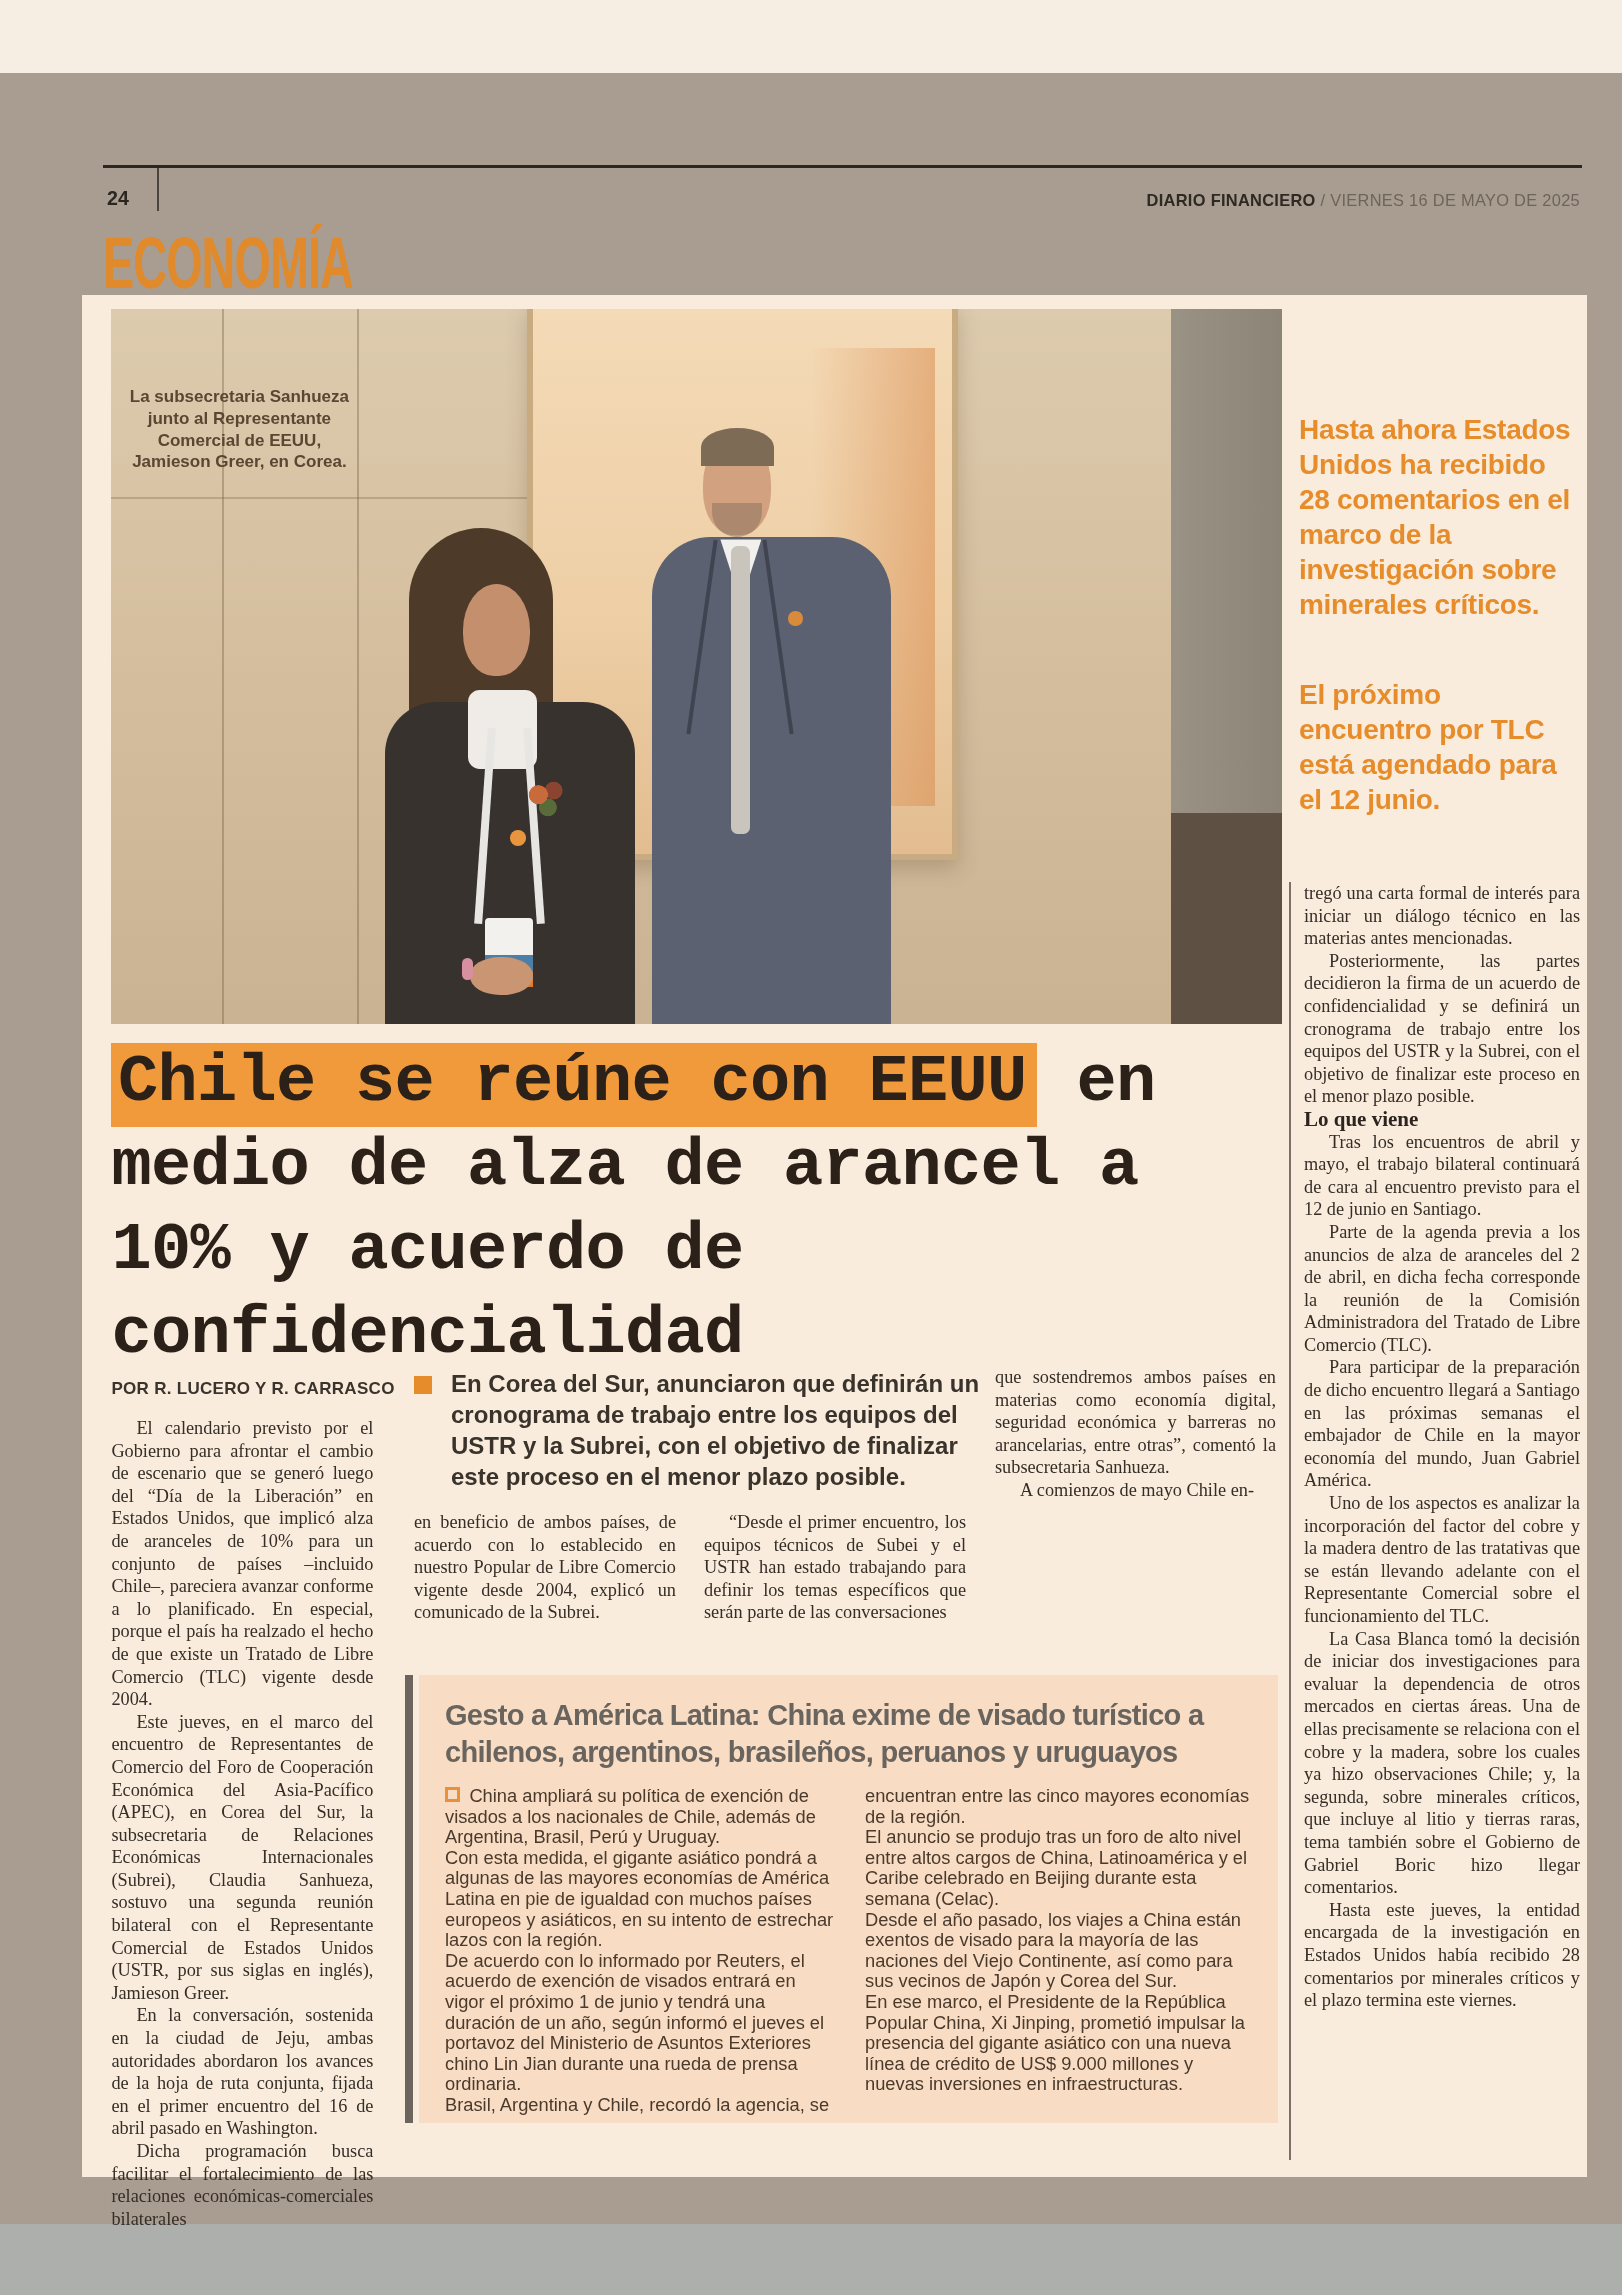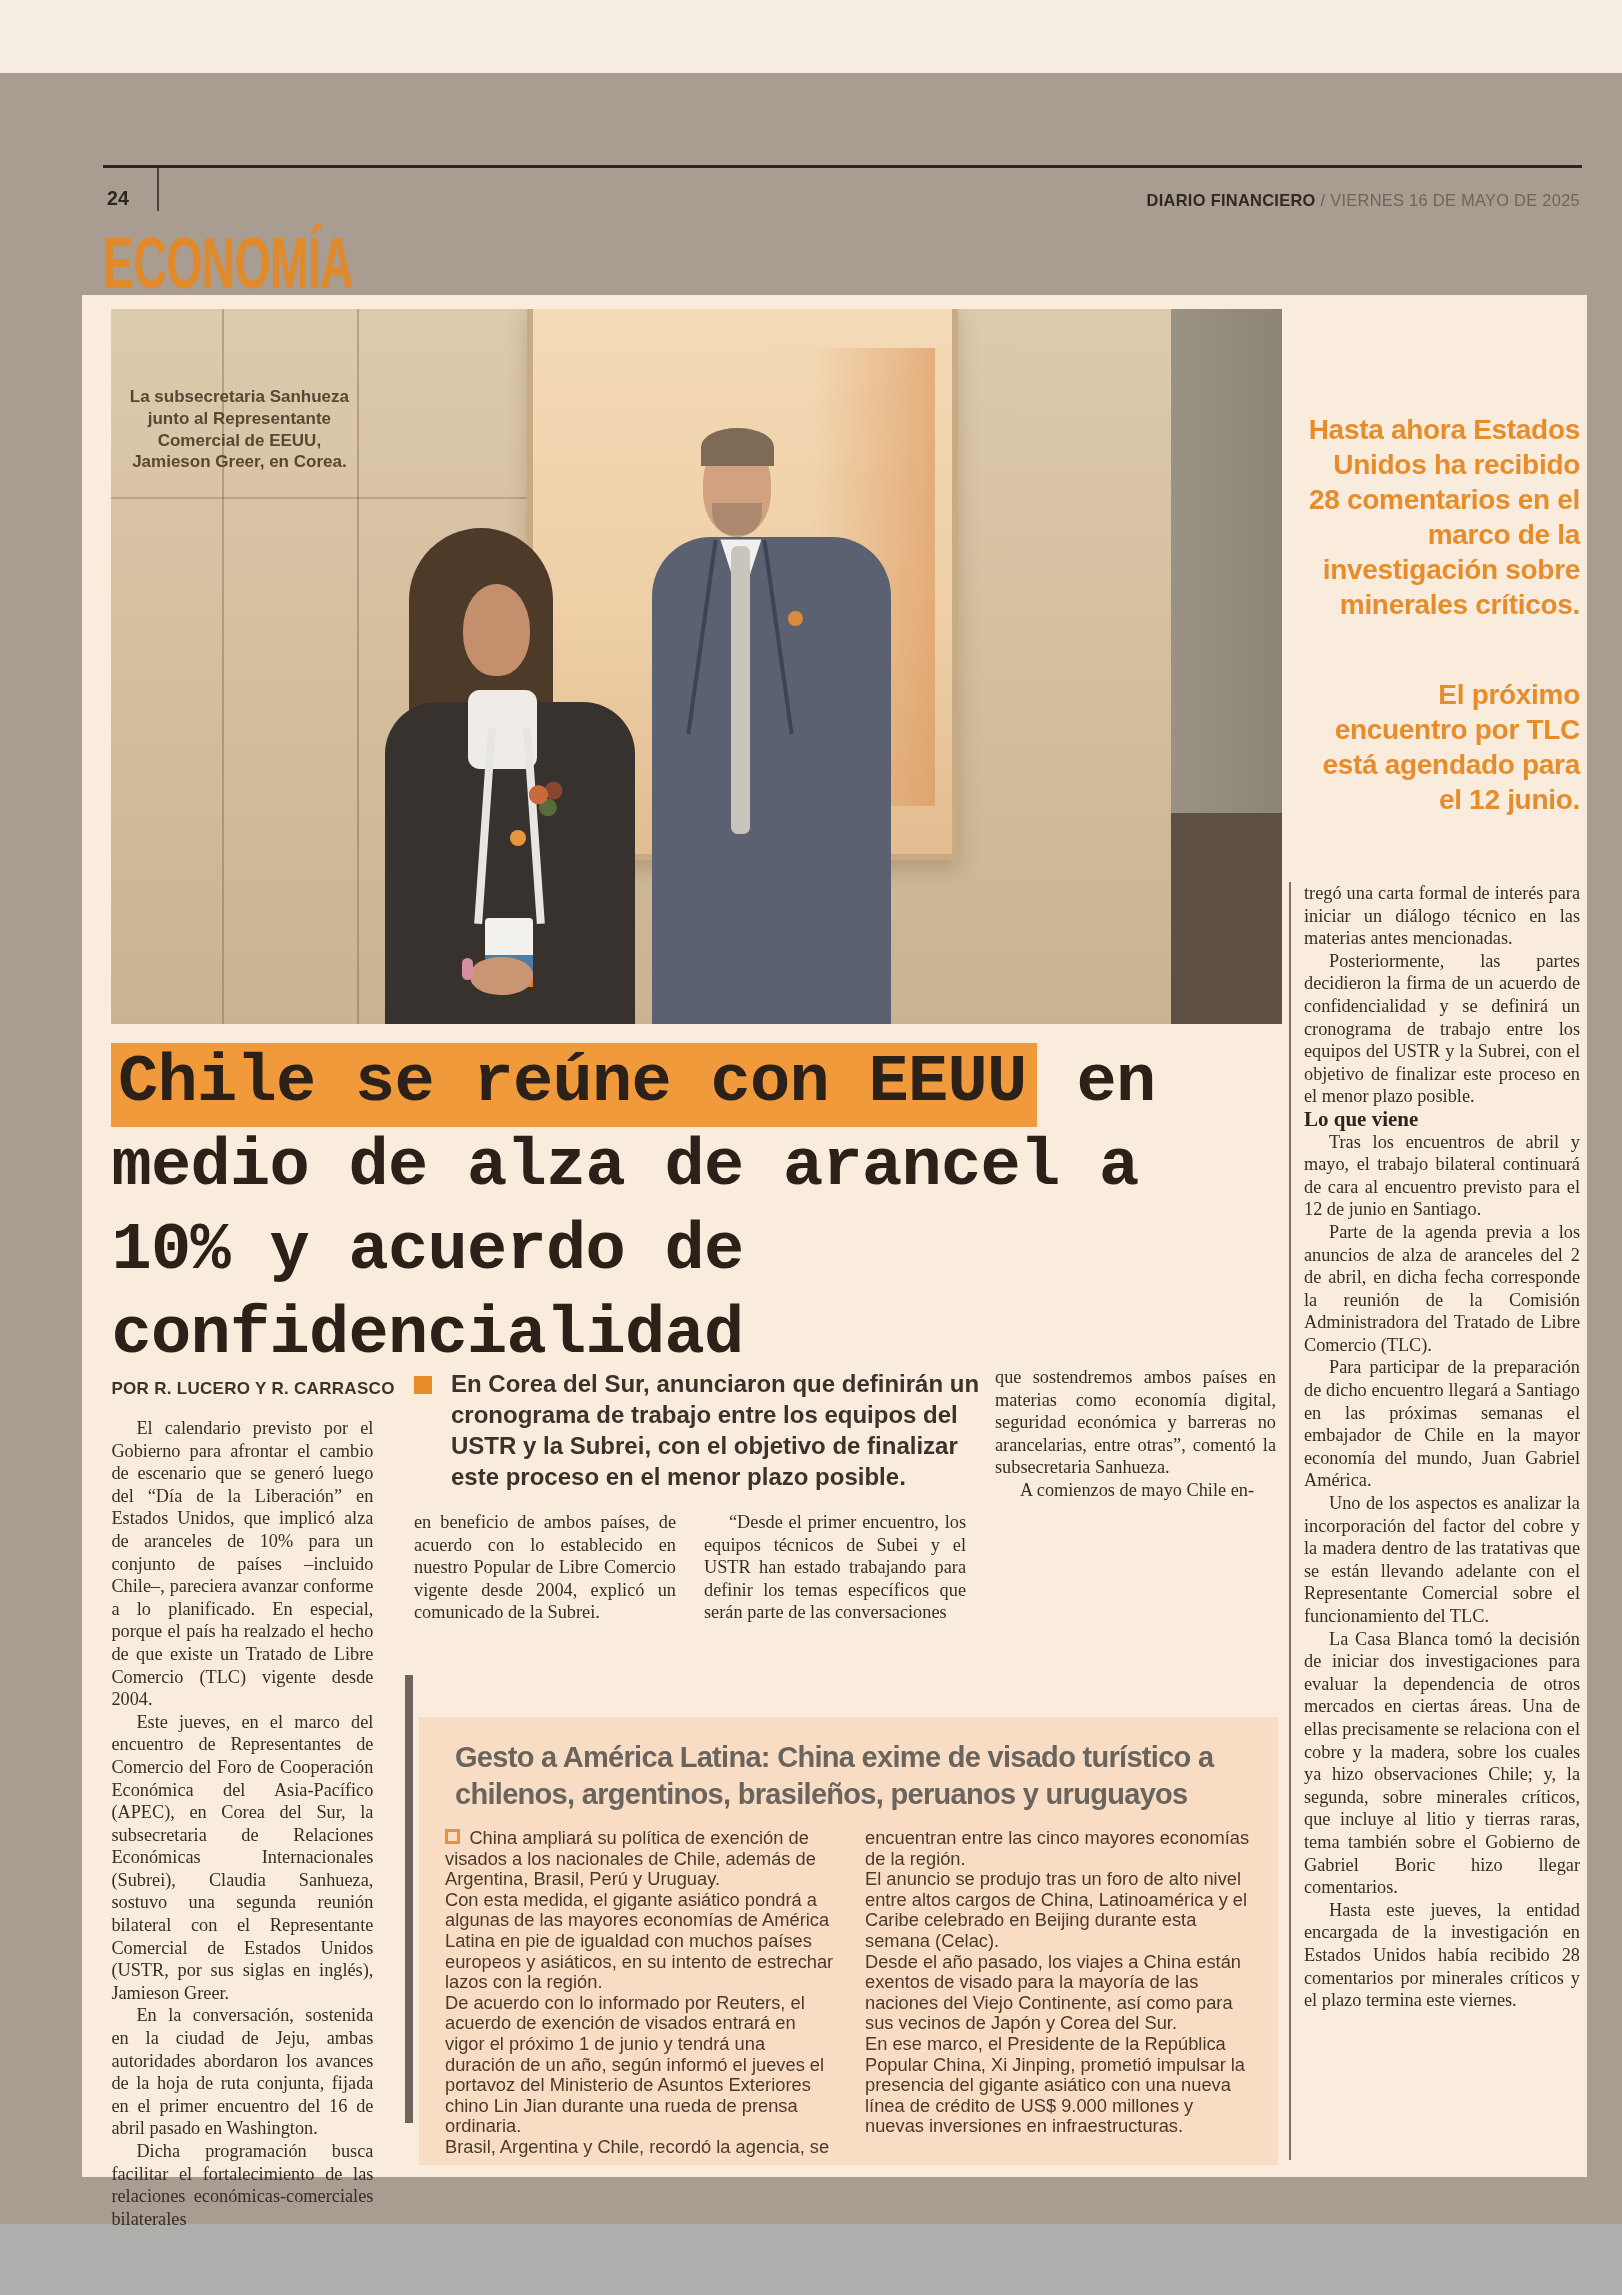--- a/index.html
+++ b/index.html
@@ -60,21 +60,21 @@
   #m-head{left:592px;top:128px;width:68px;height:98px;background:#D2A180;border-radius:48% 48% 44% 44%;}
   #m-hair{left:590px;top:119px;width:73px;height:38px;background:#7D6B56;border-radius:50% 50% 0 0;}
   #m-beard{left:601px;top:194px;width:50px;height:34px;background:rgba(139,117,95,.55);border-radius:0 0 26px 26px;}
   #m-body{left:541px;top:228px;width:239px;height:487px;background:#5B6170;border-radius:59px 59px 0 0;}
   #m-shirt{left:609px;top:230px;width:41px;height:63px;background:#F2F0EC;clip-path:polygon(0 0,100% 0,50% 100%);}
   #m-tie{left:620px;top:237px;width:18.3px;height:288px;background:#C9C5BD;border-radius:6.5px;}
   #m-lapel-l{left:589px;top:230px;width:3.9px;height:196px;background:rgba(30,34,44,.45);transform:rotate(8deg);}
   #m-lapel-r{left:665px;top:230px;width:3.9px;height:196px;background:rgba(30,34,44,.45);transform:rotate(-8deg);}
   #m-pin{left:677px;top:302px;width:14.4px;height:14.4px;border-radius:50%;background:#D98A3A;}
   
-  .pull-quote{left:1217px;width:281px;text-align:right;color:var(--accent,#E78C2B);
+  .pull-quote{left:1217px;width:281px;text-align:left;color:var(--accent,#E78C2B);
     font-weight:bold;font-size:28px;line-height:35px;letter-spacing:-0.3px;}
   #quote-1{top:117px;}
   #quote-2{top:382px;}
   #sidebar-divider{left:1207px;top:587px;width:2px;height:1278px;background:#7A7168;}
   #sidebar-body{left:1222px;top:587px;width:276px;font-family:"Liberation Serif",serif;
     font-size:18.3px;line-height:22.6px;color:#352E27;text-align:justify;}
   #sidebar-body p{margin:0;}
   #sidebar-body p.ind{text-indent:25px;}
   #sidebar-subhead{font-size:21px;font-weight:bold;margin:11.8px 0 3.9px 0;color:#2C251F;}
   
@@ -92,21 +92,21 @@
     color:#352E27;text-align:justify;}
   .col p{margin:0;}
   .col p.ind{text-indent:25px;}
   #col-1{left:29.4px;top:1122px;width:262px;}
   #col-2{left:332px;top:1216px;width:262px;}
   #col-3{left:622px;top:1216px;width:262px;}
   #col-4{left:913px;top:1071px;width:281px;}
   
   #box-bar{left:323px;top:1380px;width:7.9px;height:448px;background:#6B655E;}
   #box{left:337px;top:1380px;width:859px;height:448px;background:var(--boxBg,#F8DCC4);
-    box-sizing:border-box;padding:22px 36px;margin-top:42px;}
+    box-sizing:border-box;padding:22px 26px;}
   #box-title{margin:0 0 19.6px 0;font-size:29px;line-height:37px;font-weight:bold;
     color:#6A645E;letter-spacing:-0.7px;}
   .box-col{position:absolute;top:111px;font-size:18.3px;line-height:20.6px;color:#4A3A2C;}
   .box-col p{margin:0;}
   #box-col-left{left:26px;width:393px;}
   #box-col-right{left:446px;width:387px;}
   .sq-bullet{display:inline-block;width:9.2px;height:9.2px;border:3.9px solid #E8913A;
     margin-right:9.2px;vertical-align:baseline;}
 </style>
 </head>

